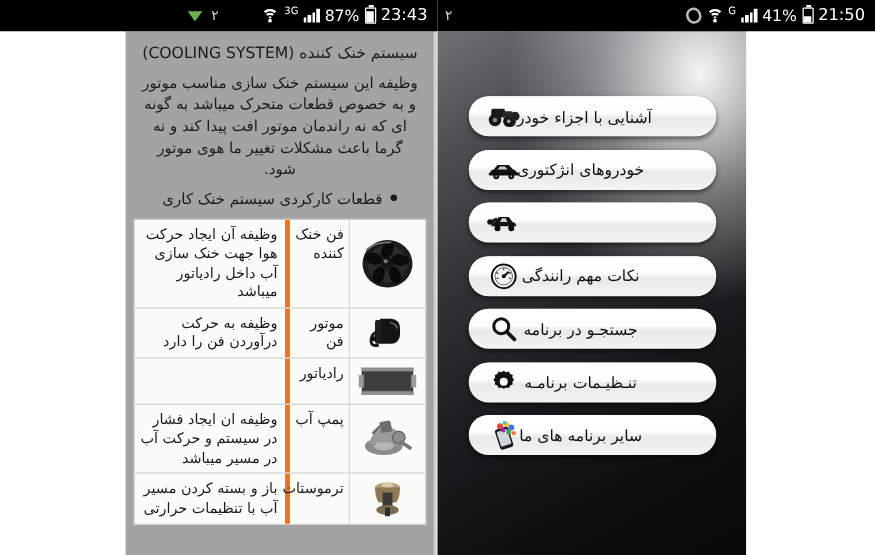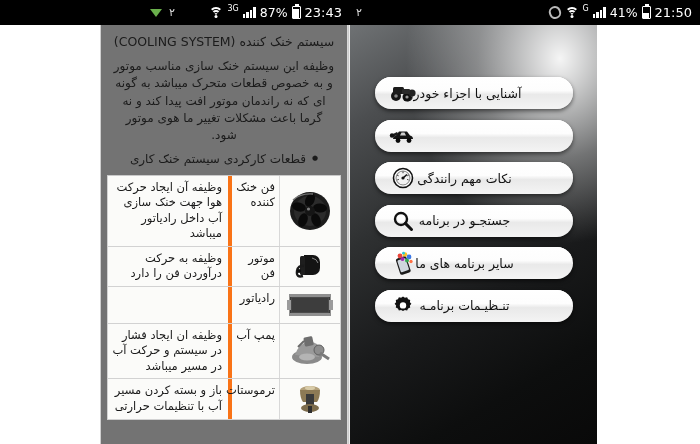--- a/index.html
+++ b/index.html
@@ -46,21 +46,21 @@
   .batt i { position:absolute; left:0.5px; bottom:0.5px; right:0.5px; background:#fff; display:block; }
   .batt.hi i { height:80%; }
   .batt.lo i { height:38%; }
 
   .ring { width:12px;height:13px;border:2px solid #bbb;border-radius:50%/45%; transform:rotate(-20deg); }
 
   
   #leftpane { position:absolute; left:0; top:25px; width:350px; height:419px;
      background:#ffffff; }
   #docsheet { position:absolute; left:100px; top:0; width:248px; height:419px;
-     background:#737373; border-left:1px solid #cfcfcf; border-right:1px solid #d8d8d8;
+     background:#a3a3a3; border-left:1px solid #cfcfcf; border-right:1px solid #d8d8d8;
      overflow:hidden; }
   #doc-shadow { position:absolute; left:348px; top:0; width:2px; height:419px;
      background:linear-gradient(to right,#bbb,#fff); }
 
   .doc-title { direction:rtl; text-align:center; font-size:12.5px; color:#1b1b1b;
      padding:8px 10px 4px 10px; line-height:1.5; }
   .doc-para { direction:rtl; text-align:center; font-size:12px; color:#1b1b1b;
      padding:2px 12px 0 12px; line-height:1.45; }
   .doc-bullet { direction:rtl; text-align:center; font-size:12px; color:#1b1b1b;
      padding:6px 12px 5px 12px; line-height:1.4; }
@@ -210,20 +210,34 @@
             <circle cx="23" cy="10" r="3.6" fill="#222"></circle>
             <rect x="4" y="4" width="11" height="7" rx="1.5" fill="#1b1b1b"></rect>
             <rect x="13" y="6" width="8" height="5" rx="1" fill="#2a2a2a"></rect>
             <circle cx="7" cy="13" r="1.8" fill="#888"></circle>
             <circle cx="18" cy="14" r="1.6" fill="#999"></circle>
           </svg>
         </span>
         <span class="mlabel">آشنایی با اجزاء خودرو</span>
       </div>
 
+      <div class="mbtn">
+        <span class="micon">
+          <svg width="28" height="16" viewBox="0 0 28 16">
+            <path d="M3 11 q0 -3 3 -3.5 l3 -3.5 h9 l3.5 3.5 q3 .6 3 3.5 z" fill="#141414"></path>
+            <rect x="2" y="10" width="24" height="2.4" rx="1.2" fill="#0c0c0c"></rect>
+            <circle cx="8" cy="13" r="2.3" fill="#0a0a0a"></circle>
+            <circle cx="20" cy="13" r="2.3" fill="#0a0a0a"></circle>
+            <circle cx="8" cy="13" r="0.9" fill="#9a9a9a"></circle>
+            <circle cx="20" cy="13" r="0.9" fill="#9a9a9a"></circle>
+            <path d="M9 7.5 h8 l-2 -2.4 h-4 z" fill="#c9c9c9"></path>
+          </svg>
+        </span>
+        <span class="mlabel">خودروهای انژکتوری</span>
+      </div>
 
       <div class="mbtn">
         <span class="micon">
           <svg width="28" height="18" viewBox="0 0 28 18">
             <path d="M4 12 q0 -3 3 -3.5 l3 -4 h8 l3 4 q3 .5 3 3.5 z" fill="#141414"></path>
             <circle cx="9" cy="13.5" r="2.4" fill="#0a0a0a"></circle>
             <circle cx="20" cy="13.5" r="2.4" fill="#0a0a0a"></circle>
             <path d="M2 8 l6 -3 l1.5 2.2 l-6 3 z" fill="#1e1e1e"></path>
             <circle cx="3" cy="8.5" r="2.2" fill="#111"></circle>
             <path d="M11 8.5 h6 l-1.5 -3 h-3 z" fill="#d0d0d0"></path>
@@ -257,47 +271,47 @@
             <circle cx="9" cy="9" r="3.4" fill="#fff"></circle>
             <line x1="13.4" y1="13.4" x2="19.5" y2="19.5" stroke="#111" stroke-width="3" stroke-linecap="round"></line>
           </svg>
         </span>
         <span class="mlabel">جستجـو در برنامه</span>
       </div>
 
 
       <div class="mbtn">
         <span class="micon">
+          <svg width="22" height="22" viewBox="0 0 22 22">
+            <path d="M11 1.6 l1.9 1.1 l2.2 -.5 l1 2 l2.1 .8 l-.3 2.2 l1.5 1.6 l-1.5 1.6 l.3 2.2 l-2.1 .8 l-1 2 l-2.2 -.5 l-1.9 1.1 l-1.9 -1.1 l-2.2 .5 l-1 -2 l-2.1 -.8 l.3 -2.2 l-1.5 -1.6 l1.5 -1.6 l-.3 -2.2 l2.1 -.8 l1 -2 l2.2 .5 z" fill="#111"></path>
+            <circle cx="11" cy="10.4" r="3.2" fill="#fff"></circle>
+          </svg>
+        </span>
+        <span class="mlabel">تنـظیـمات برنامـه</span>
+      </div>
+
+      <div class="mbtn">
+        <span class="micon">
           <svg width="26" height="24" viewBox="0 0 26 24">
             <g transform="rotate(-18 13 12)">
               <rect x="7" y="6" width="11" height="17" rx="2" fill="#1a1a1a"></rect>
               <rect x="8.2" y="8" width="8.6" height="12.4" rx="1" fill="#cfd6de"></rect>
             </g>
             <circle cx="10" cy="5" r="2.4" fill="#e8453c"></circle>
             <circle cx="15" cy="3.4" r="2.2" fill="#f7c325"></circle>
             <circle cx="19" cy="6" r="2.4" fill="#3b78e7"></circle>
             <circle cx="17" cy="9.6" r="2.0" fill="#34a853"></circle>
             <circle cx="12.5" cy="8" r="1.9" fill="#9c27b0"></circle>
             <circle cx="21" cy="10.5" r="1.7" fill="#ff7043"></circle>
             <circle cx="13.5" cy="2.2" r="1.4" fill="#26c6da"></circle>
           </svg>
         </span>
         <span class="mlabel">سایر برنامه های ما</span>
       </div>
 
-      <div class="mbtn">
-        <span class="micon">
-          <svg width="22" height="22" viewBox="0 0 22 22">
-            <path d="M11 1.6 l1.9 1.1 l2.2 -.5 l1 2 l2.1 .8 l-.3 2.2 l1.5 1.6 l-1.5 1.6 l.3 2.2 l-2.1 .8 l-1 2 l-2.2 -.5 l-1.9 1.1 l-1.9 -1.1 l-2.2 .5 l-1 -2 l-2.1 -.8 l.3 -2.2 l-1.5 -1.6 l1.5 -1.6 l-.3 -2.2 l2.1 -.8 l1 -2 l2.2 .5 z" fill="#111"></path>
-            <circle cx="11" cy="10.4" r="3.2" fill="#fff"></circle>
-          </svg>
-        </span>
-        <span class="mlabel">تنـظیـمات برنامـه</span>
-      </div>
-
     </div>
   </div>
   <div id="whitefill"></div>
 
   <div class="statusbar" id="sb-left">
     <div class="sb-left-side">
       <span class="tri-down"></span>
       <span class="pnum">۲</span>
     </div>
     <div class="sb-right-side">

